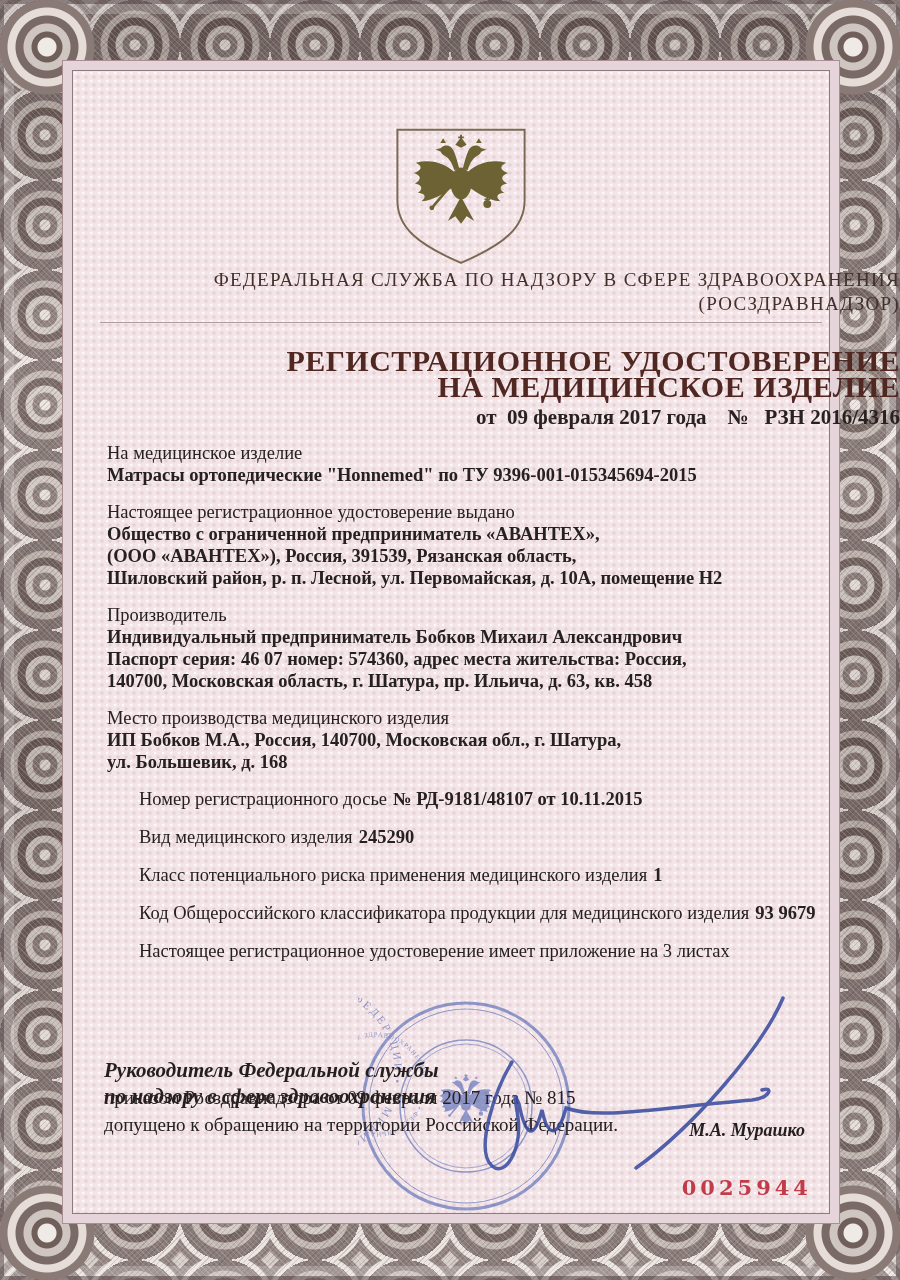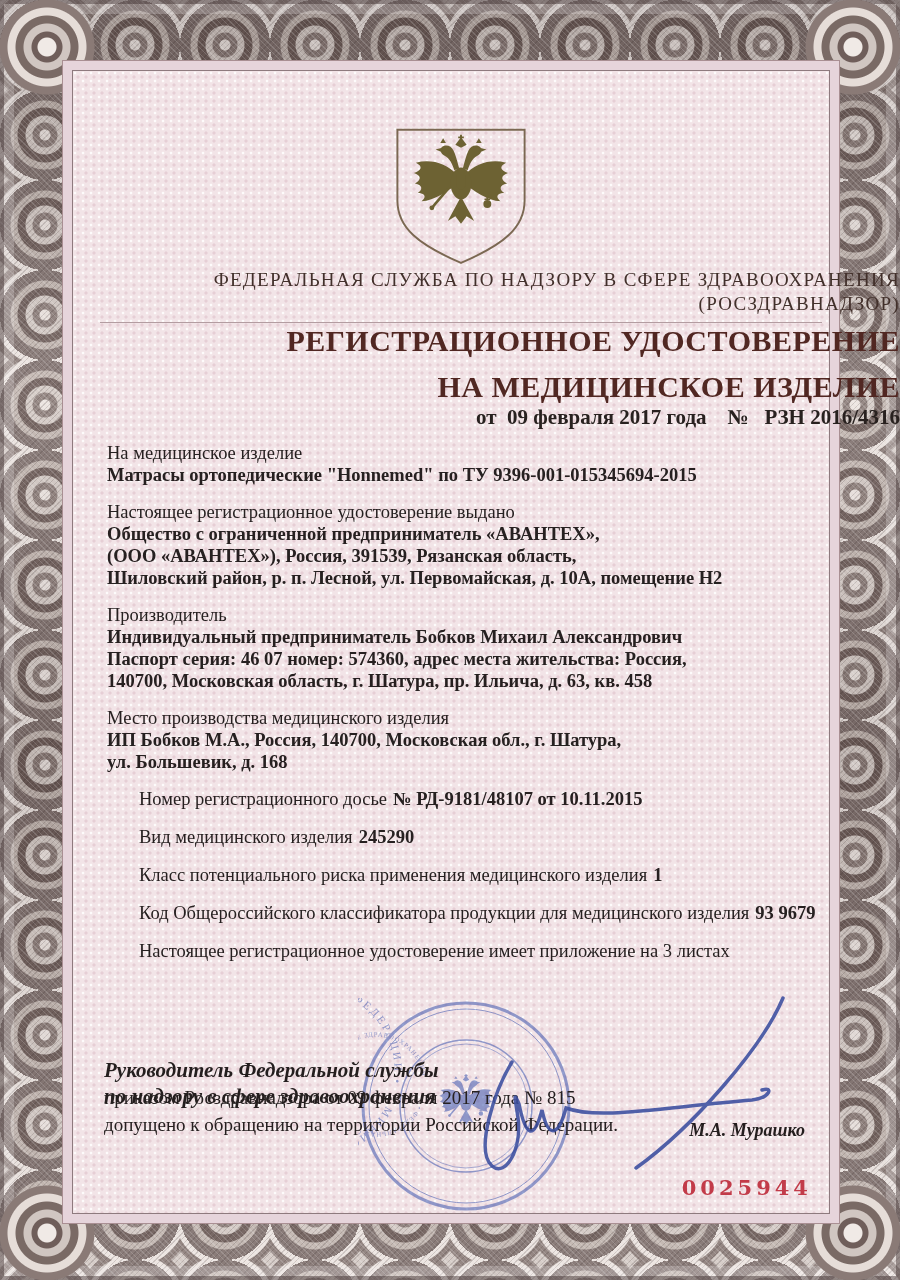--- a/index.html
+++ b/index.html
@@ -99,21 +99,21 @@
 
   <svg class="emblem" viewBox="0 0 120 119">
     <path d="M7 3 H113 V62 C113 85 95 99 60 114 C25 99 7 85 7 62 Z" fill="none" stroke="#7b6852" stroke-width="1.6"></path>
     <use href="#dbl-eagle" x="13" y="7" width="94" height="94" fill="#6d6233"></use>
   </svg>
 
   <div class="txt agency" style="top:269px">ФЕДЕРАЛЬНАЯ СЛУЖБА ПО НАДЗОРУ В СФЕРЕ ЗДРАВООХРАНЕНИЯ</div>
   <div class="txt agency" style="top:293px">(РОСЗДРАВНАДЗОР)</div>
   <div class="divider"></div>
 
-  <div class="txt title" style="top:324px">РЕГИСТРАЦИОННОЕ УДОСТОВЕРЕНИЕ</div>
+  <div class="txt title" style="top:344px">РЕГИСТРАЦИОННОЕ УДОСТОВЕРЕНИЕ</div>
   <div class="txt title" style="top:370px">НА МЕДИЦИНСКОЕ ИЗДЕЛИЕ</div>
   <div class="txt dateline" style="top:405px">от  09 февраля 2017 года    №   РЗН 2016/4316</div>
 
   <div class="body">
     <div class="para">
       <div class="line">На медицинское изделие</div>
       <div class="line b">Матрасы ортопедические "Honnemed" по ТУ 9396-001-015345694-2015</div>
     </div>
     <div class="para">
       <div class="line">Настоящее регистрационное удостоверение выдано</div>

